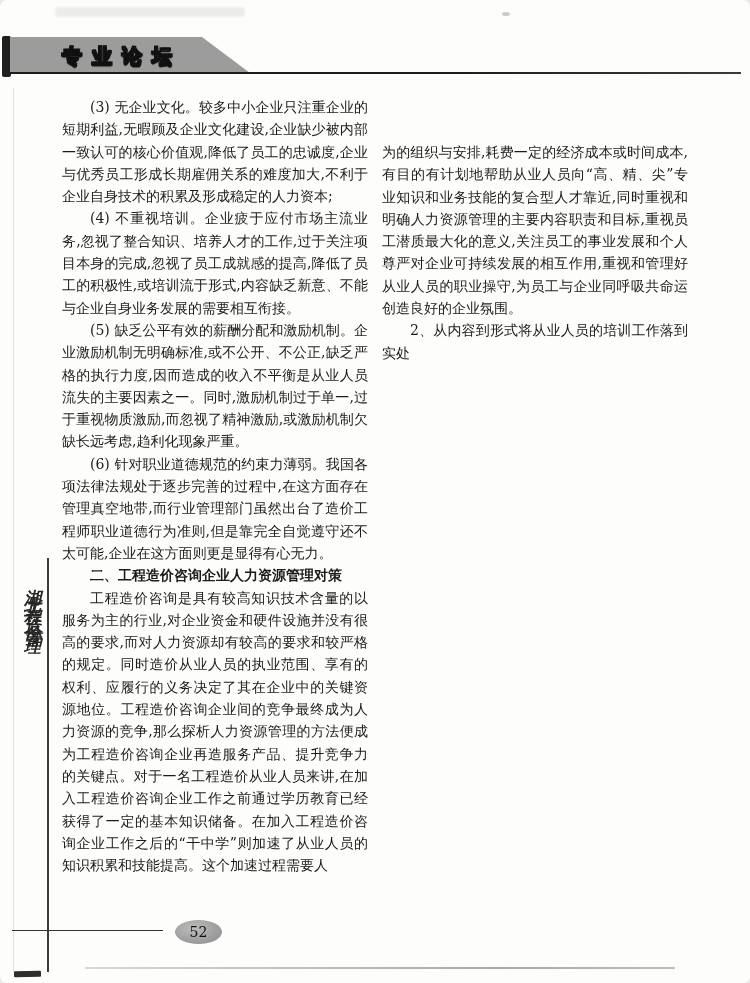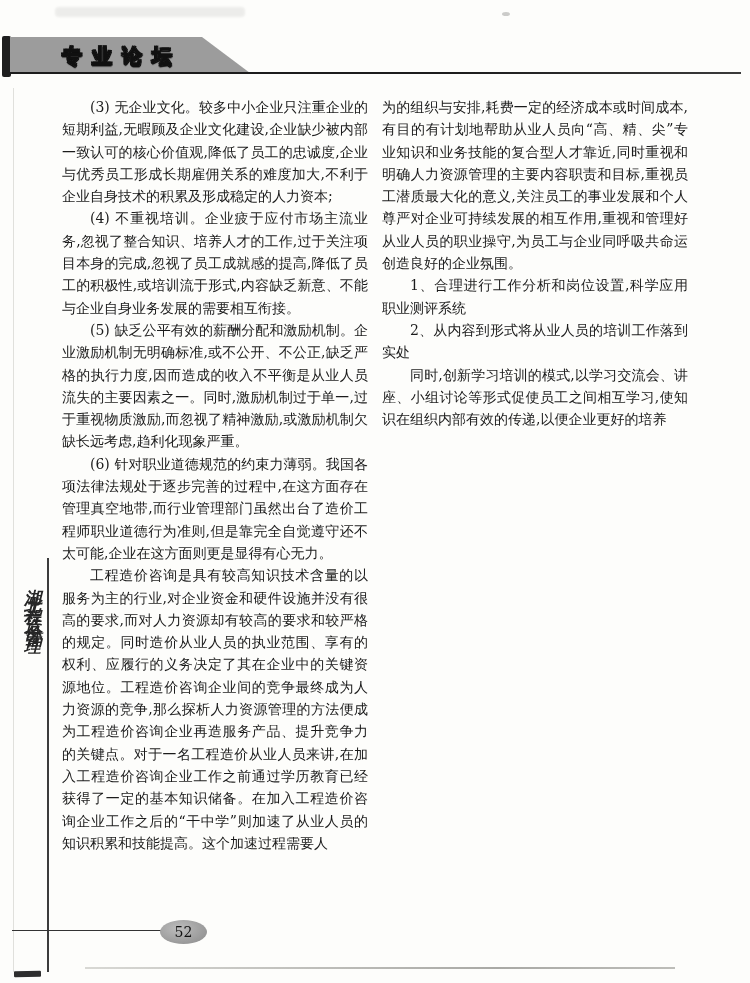--- a/index.html
+++ b/index.html
@@ -1,20 +1,21 @@
 <!DOCTYPE html>
 <html><head>
 <meta charset="utf-8">
 <style>
   html,body{margin:0;padding:0;background:#e9e9e7;}
   .page{
     position:relative;width:750px;height:983px;margin:0 auto;
     background:#fdfdfb;overflow:hidden;
     font-family:"DejaVu Serif","Liberation Serif",serif;
     color:#1b1b1b;
+    border-radius:7px;
   }
   
   .banner-bar{
     position:absolute;left:2px;top:36px;width:9px;height:41px;
     background:#1f1f1f;border-radius:2px;
   }
   .banner-shape{
     position:absolute;left:10px;top:37px;width:240px;height:36px;
     background:#9c9c9c;
     clip-path:polygon(0 0,80% 0,100% 100%,0 100%);
@@ -64,34 +65,34 @@
   .side-rule{
     position:absolute;left:47px;top:558px;width:1.6px;height:414px;
     background:#3c3c3c;
   }
   
   .footer-rule{
     position:absolute;left:12px;top:930px;width:151px;height:1.4px;
     background:#333;
   }
   .page-badge{
-    position:absolute;left:160px;top:920px;width:47px;height:24px;
+    position:absolute;left:175px;top:920px;width:47px;height:24px;
     border-radius:50%;
     background:radial-gradient(ellipse at 40% 35%,#bdbdbd,#969696 75%);
     display:flex;align-items:center;justify-content:center;
     font-size:14px;color:#101010;
   }
   
   .col{
     position:absolute;top:96px;width:306px;
     font-size:14px;line-height:22.3px;text-align:justify;
     text-justify:inter-character;
   }
   .col-left{left:62px;}
-  .col-right{left:382px;}
+  .col-right{left:382px;margin-top:45px;}
   .col p{margin:0;text-indent:2em;}
   .col p.no-indent{text-indent:0;}
   .col p.bold{font-weight:700;}
 </style>
 </head>
 <body>
 
 <div class="page">
 
   <div class="smudge-top"></div>
@@ -106,28 +107,27 @@
   <div class="banner-label">专业论坛</div>
 
   <div class="journal-title">湖北工程造价管理</div>
   <div class="side-rule"></div>
 
   <div class="col col-left">
     <p>(3) 无企业文化。较多中小企业只注重企业的短期利益,无暇顾及企业文化建设,企业缺少被内部一致认可的核心价值观,降低了员工的忠诚度,企业与优秀员工形成长期雇佣关系的难度加大,不利于企业自身技术的积累及形成稳定的人力资本;</p>
     <p>(4) 不重视培训。企业疲于应付市场主流业务,忽视了整合知识、培养人才的工作,过于关注项目本身的完成,忽视了员工成就感的提高,降低了员工的积极性,或培训流于形式,内容缺乏新意、不能与企业自身业务发展的需要相互衔接。</p>
     <p>(5) 缺乏公平有效的薪酬分配和激励机制。企业激励机制无明确标准,或不公开、不公正,缺乏严格的执行力度,因而造成的收入不平衡是从业人员流失的主要因素之一。同时,激励机制过于单一,过于重视物质激励,而忽视了精神激励,或激励机制欠缺长远考虑,趋利化现象严重。</p>
     <p>(6) 针对职业道德规范的约束力薄弱。我国各项法律法规处于逐步完善的过程中,在这方面存在管理真空地带,而行业管理部门虽然出台了造价工程师职业道德行为准则,但是靠完全自觉遵守还不太可能,企业在这方面则更是显得有心无力。</p>
+    <p class="bold">二、工程造价咨询企业人力资源管理对策</p>
     <p>工程造价咨询是具有较高知识技术含量的以服务为主的行业,对企业资金和硬件设施并没有很高的要求,而对人力资源却有较高的要求和较严格的规定。同时造价从业人员的执业范围、享有的权利、应履行的义务决定了其在企业中的关键资源地位。工程造价咨询企业间的竞争最终成为人力资源的竞争,那么探析人力资源管理的方法便成为工程造价咨询企业再造服务产品、提升竞争力的关键点。对于一名工程造价从业人员来讲,在加入工程造价咨询企业工作之前通过学历教育已经获得了一定的基本知识储备。在加入工程造价咨询企业工作之后的“干中学”则加速了从业人员的知识积累和技能提高。这个加速过程需要人</p>
   </div>
 
   <div class="col col-right">
     <p class="no-indent">为的组织与安排,耗费一定的经济成本或时间成本,有目的有计划地帮助从业人员向“高、精、尖”专业知识和业务技能的复合型人才靠近,同时重视和明确人力资源管理的主要内容职责和目标,重视员工潜质最大化的意义,关注员工的事业发展和个人尊严对企业可持续发展的相互作用,重视和管理好从业人员的职业操守,为员工与企业同呼吸共命运创造良好的企业氛围。</p>
-    <p>1、合理进行工作分析和岗位设置,科学应用职业测评系统</p>
     <p>2、从内容到形式将从业人员的培训工作落到实处</p>
-    <p>同时,创新学习培训的模式,以学习交流会、讲座、小组讨论等形式促使员工之间相互学习,使知识在组织内部有效的传递,以便企业更好的培养</p>
   </div>
 
   <div class="footer-rule"></div>
   <div class="page-badge">
     <span>52</span>
   </div>
 
 </div>
 
 </body></html>

